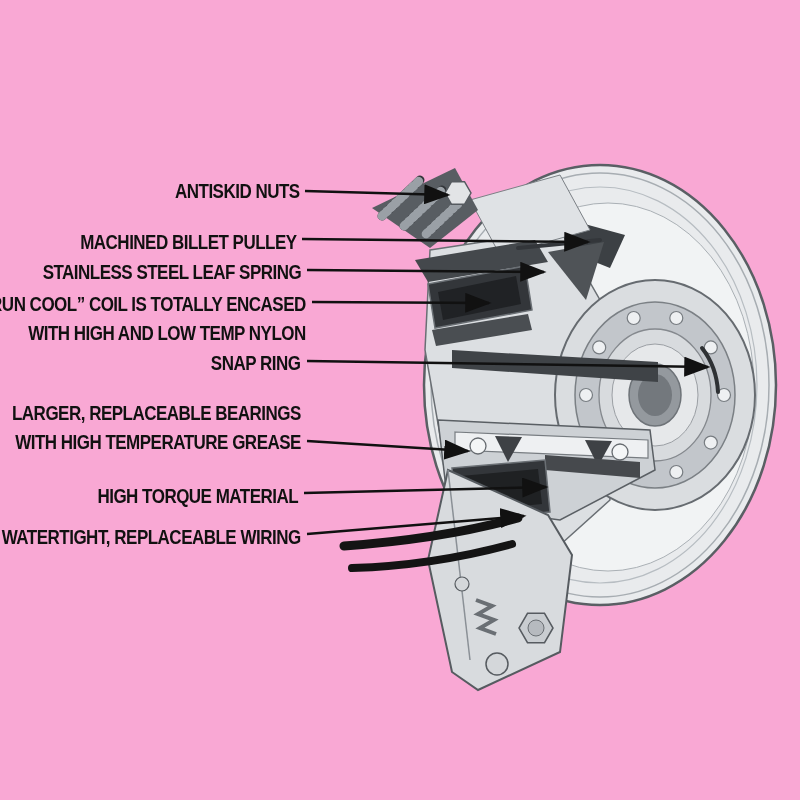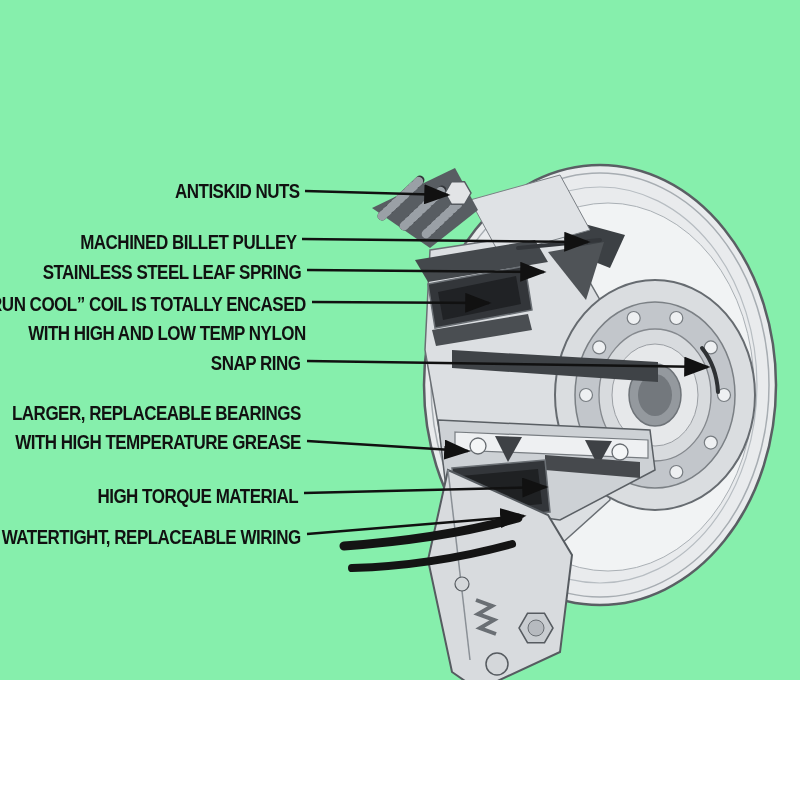--- a/index.html
+++ b/index.html
@@ -1,16 +1,16 @@
 <!DOCTYPE html>
 <html><head>
 <meta charset="utf-8">
 <style>
   html,body{margin:0;padding:0;background:#ffffff;}
-  #stage{position:relative;width:800px;height:680px;background:#86efac;overflow:hidden;
+  #stage{position:relative;width:800px;height:800px;background:#f9a8d4;overflow:hidden;
          font-family:"Liberation Sans",sans-serif;}
   .callout{position:absolute;text-align:right;font-weight:700;font-size:20px;line-height:29px;
            color:#111111;letter-spacing:-0.6px;white-space:nowrap;
            transform:scaleX(0.85);transform-origin:100% 0;}
   .callout .line{display:block;}
   svg{position:absolute;left:0;top:0;}
 </style>
 </head>
 <body>
 

